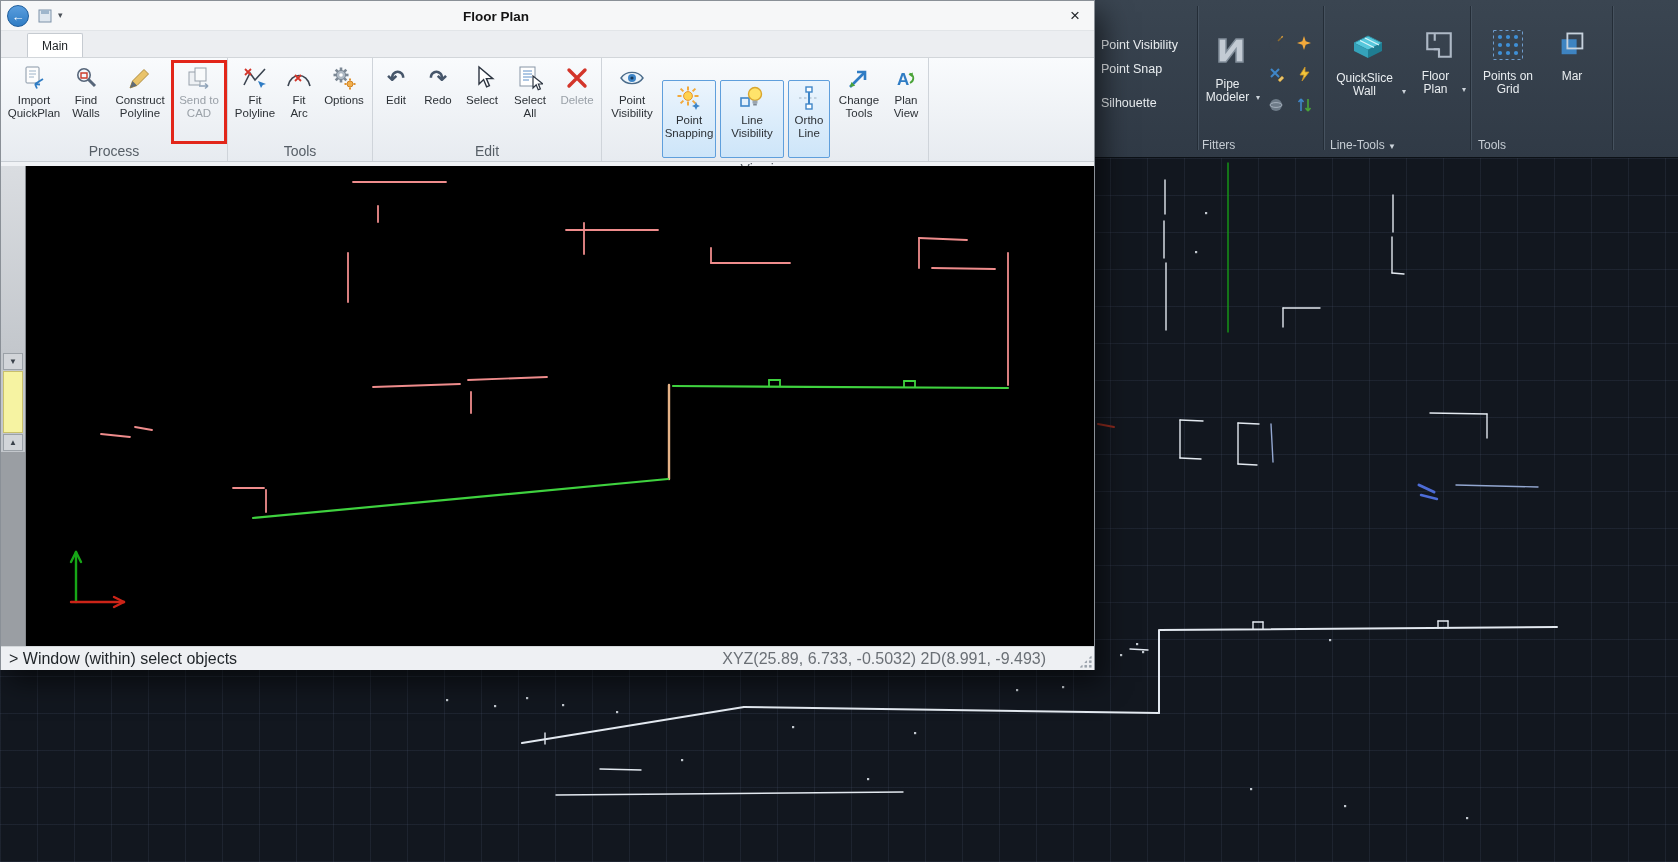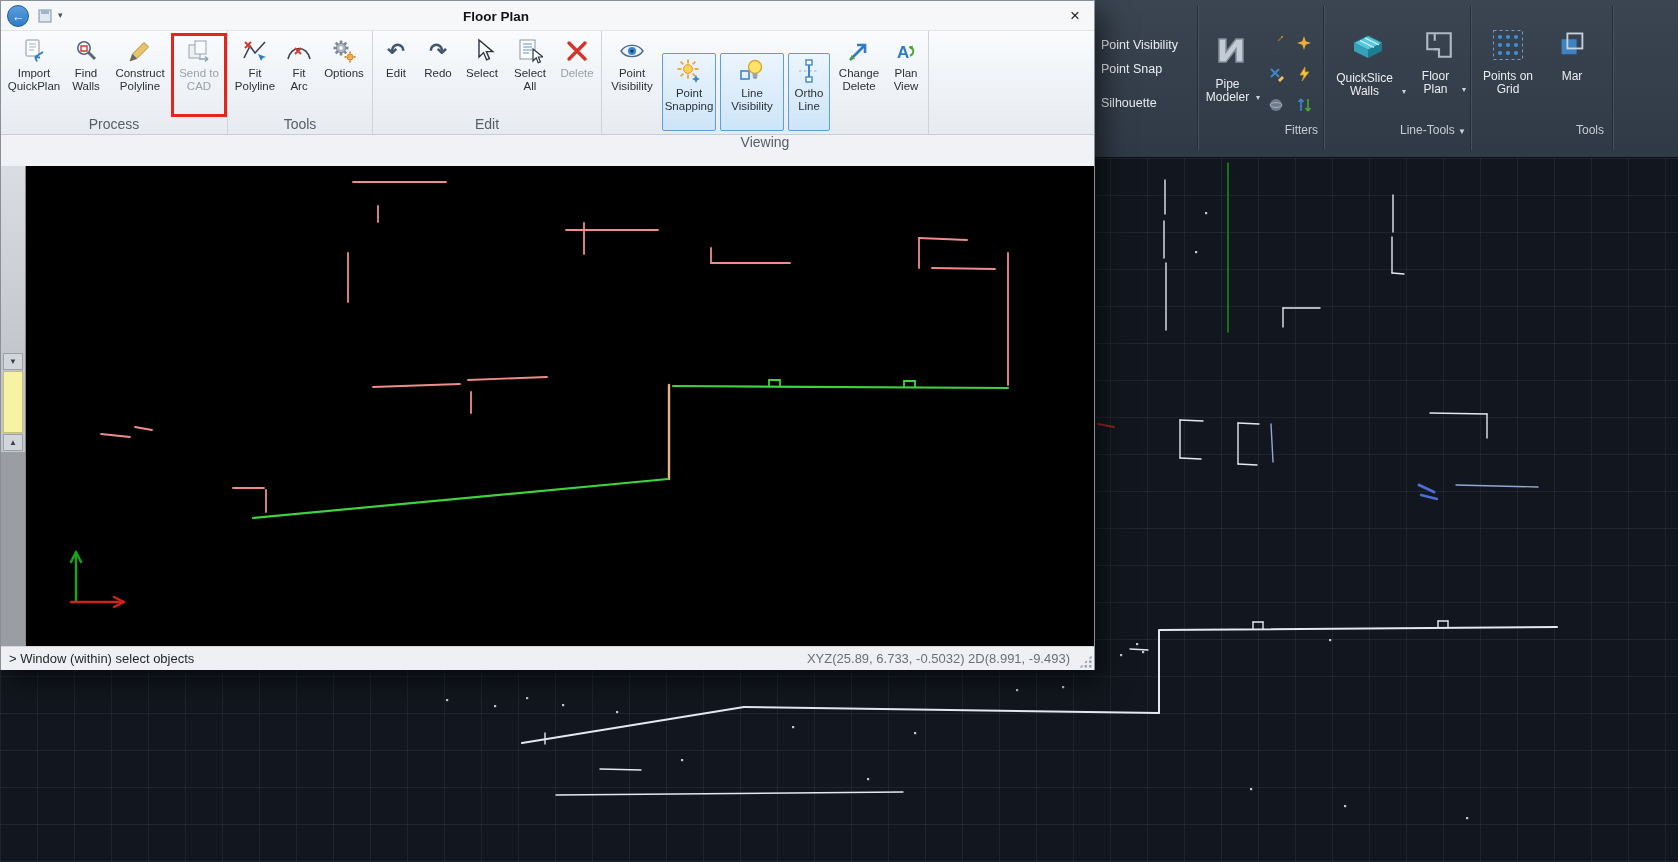--- a/index.html
+++ b/index.html
@@ -10,21 +10,21 @@
   .app-ribbon { position:absolute; left:0; top:0; width:1678px; height:158px;
     background:linear-gradient(#3a4551,#303a46); border-bottom:1px solid #0c1116; z-index:0; }
   .vsep { position:absolute; top:6px; height:144px; width:1px; background:#242d37; box-shadow:1px 0 0 #46525f; }
   .toggle { position:absolute; left:1097px; height:26px; width:100px; display:flex; align-items:center;
     padding-left:4px; color:#e9edf0; font-size:12.5px; white-space:nowrap; border-radius:2px; }
   .bigbtn { position:absolute; top:24px; height:100px; display:flex; flex-direction:column; align-items:center;
     gap:4px; padding-top:4px; border-radius:2px; color:#e9edf0; }
   .bb-label { display:flex; align-items:flex-end; justify-content:center; gap:3px;
     font-size:12px; line-height:13px; text-align:center; color:#e9edf0; }
   .caret { font-size:8px; color:#cdd4db; line-height:13px; }
-  .grouplabel { position:absolute; top:123px; text-align:right; color:#c6cdd4; font-size:12px; white-space:nowrap; }
+  .grouplabel { position:absolute; top:138px; text-align:left; color:#c6cdd4; font-size:12px; white-space:nowrap; }
   .mini-grid { position:absolute; left:1262px; top:28px; display:grid; grid-template-columns:27px 27px; grid-auto-rows:30px; gap:1px; }
   .mini { display:flex; align-items:center; justify-content:center; border-radius:2px; }
   .viewport { position:absolute; left:0; top:158px; width:1678px; height:704px; background:#12171f;
     background-image:
       linear-gradient(rgba(125,145,175,0.11) 1px, transparent 1px),
       linear-gradient(90deg, rgba(125,145,175,0.11) 1px, transparent 1px);
     background-size:37px 37px; z-index:0; }
   #cloud-svg { position:absolute; left:0; top:0; z-index:2; pointer-events:none; }
 
   
@@ -62,22 +62,22 @@
     border-right:1px solid #85898e; display:flex; flex-direction:column; }
   .strip-top { height:186px; background:linear-gradient(180deg,#dadde1,#c3c7cc); }
   .scrollbtn { height:17px; margin:1px 2px; background:#d2d5d9; border:1px solid #9ba1a7; font-size:8px;
     display:flex; align-items:center; justify-content:center; color:#394049; }
   .strip-yellow { height:62px; margin:0 2px; background:#f6f3a2; border:1px solid #c9c06b; }
   .strip-bottom { flex:1; background:#9a9ea3; }
 
   .canvas { position:absolute; left:25px; top:165px; width:1068px; height:480px; background:#000; }
 
   .statusbar { position:absolute; left:0; top:645px; width:1093px; height:24px; background:#eef0f3;
-    border-top:1px solid #d4d8db; display:flex; align-items:center; font-size:13px; padding:0 8px; color:#1f2428; }
-  .st-right { margin-left:auto; color:#6b7076; margin-right:16px; }
+    border-top:1px solid #d4d8db; display:flex; align-items:center; font-size:16px; padding:0 8px; color:#1f2428; }
+  .st-right { margin-left:auto; color:#6b7076; margin-right:40px; }
   .grip { position:absolute; right:2px; bottom:2px; width:13px; height:13px;
     background-image:radial-gradient(circle,#9aa2ab 1.2px,transparent 1.6px);
     background-size:4.5px 4.5px; clip-path:polygon(100% 0,100% 100%,0 100%); }
 </style>
 </head>
 <body>
 
 <div>
   <div class="app-ribbon">
     <div class="toggle" style="top:32px">
@@ -148,21 +148,21 @@
     <div class="bigbtn" style="left:1330px;width:76px">
       <span>
         <svg width="36" height="36" viewBox="0 0 36 36">
             <polygon points="4,15 18,8 32,15 18,22" fill="#57c8dc" stroke="#2d93a8"></polygon>
             <polygon points="4,15 4,23 18,30 18,22" fill="#35a2ba"></polygon>
             <polygon points="32,15 32,23 18,30 18,22" fill="#1f7d92"></polygon>
             <path d="M10 12.5l14 7M15 10l14 7" stroke="#d9f4f9" stroke-width="1.2" fill="none"></path>
           </svg>
       </span>
       <div class="bb-label">
-          <span>QuickSlice Walls</span>
+          <span>QuickSlice Wall</span>
           <span class="caret">▾</span>
         </div>
     </div>
     <div class="bigbtn" style="left:1412px;width:54px">
       <span>
         <svg width="32" height="34" viewBox="0 0 30 30">
             <path d="M4 4h22v22H15v-7H4z" fill="none" stroke="#aeb9c6" stroke-width="2"></path>
             <path d="M11 4v7M15 19h-5" stroke="#aeb9c6" stroke-width="2" fill="none"></path>
           </svg>
       </span>
@@ -285,20 +285,23 @@
       <svg width="16" height="16" viewBox="0 0 16 16">
           <rect x="2" y="2" width="12" height="12" fill="#dfe7ef" stroke="#7d92a8"></rect>
           <rect x="4" y="2" width="8" height="4" fill="#9fb6cc"></rect>
         </svg>
     </span>
     <span class="qa-caret">▾</span>
     <div class="dlg-title">Floor Plan</div>
     <div class="closebtn">×</div>
   </div>
 
+  <div class="tabstrip">
+    <div class="tab">Main</div>
+  </div>
 
   <div class="ribbon">
 
     <div class="rgroup">
       <div class="btns">
         <div class="rbtn" style="width:58px">
           <span class="ric">
             <svg width="26" height="26" viewBox="0 0 26 26">
                 <rect x="5" y="2" width="13" height="16" rx="1" fill="#fdfdfd" stroke="#8796a6"></rect>
                 <path d="M8 6h7M8 9h7M8 12h5" stroke="#9fb4c8" fill="none"></path>
@@ -489,21 +492,21 @@
           <span class="rlbl">Ortho Line</span>
         </div>
         <div class="rbtn" style="width:50px">
           <span class="ric">
             <svg width="26" height="26" viewBox="0 0 26 26">
                 <path d="M4 22L18 8" stroke="#2f7cc4" stroke-width="2.6"></path>
                 <path d="M11 7h8v8" fill="none" stroke="#2f7cc4" stroke-width="2.6"></path>
                 <path d="M4 22l5.2-1.2L5.4 17z" fill="#4aa338"></path>
               </svg>
           </span>
-          <span class="rlbl">Change Delete</span>
+          <span class="rlbl">Change Tools</span>
         </div>
         <div class="rbtn" style="width:36px">
           <span class="ric">
             <svg width="26" height="26" viewBox="0 0 26 26">
                 <text x="4" y="20" font-size="17" font-weight="bold" fill="#2f7cc4" font-family="Liberation Sans,sans-serif">A</text>
                 <path d="M17 18c4.5-2 4.5-8-.5-9.5" fill="none" stroke="#4aa338" stroke-width="1.8"></path>
                 <path d="M15.5 9.5l4.5-2-1 4.4z" fill="#4aa338"></path>
               </svg>
           </span>
           <span class="rlbl">Plan View</span>

